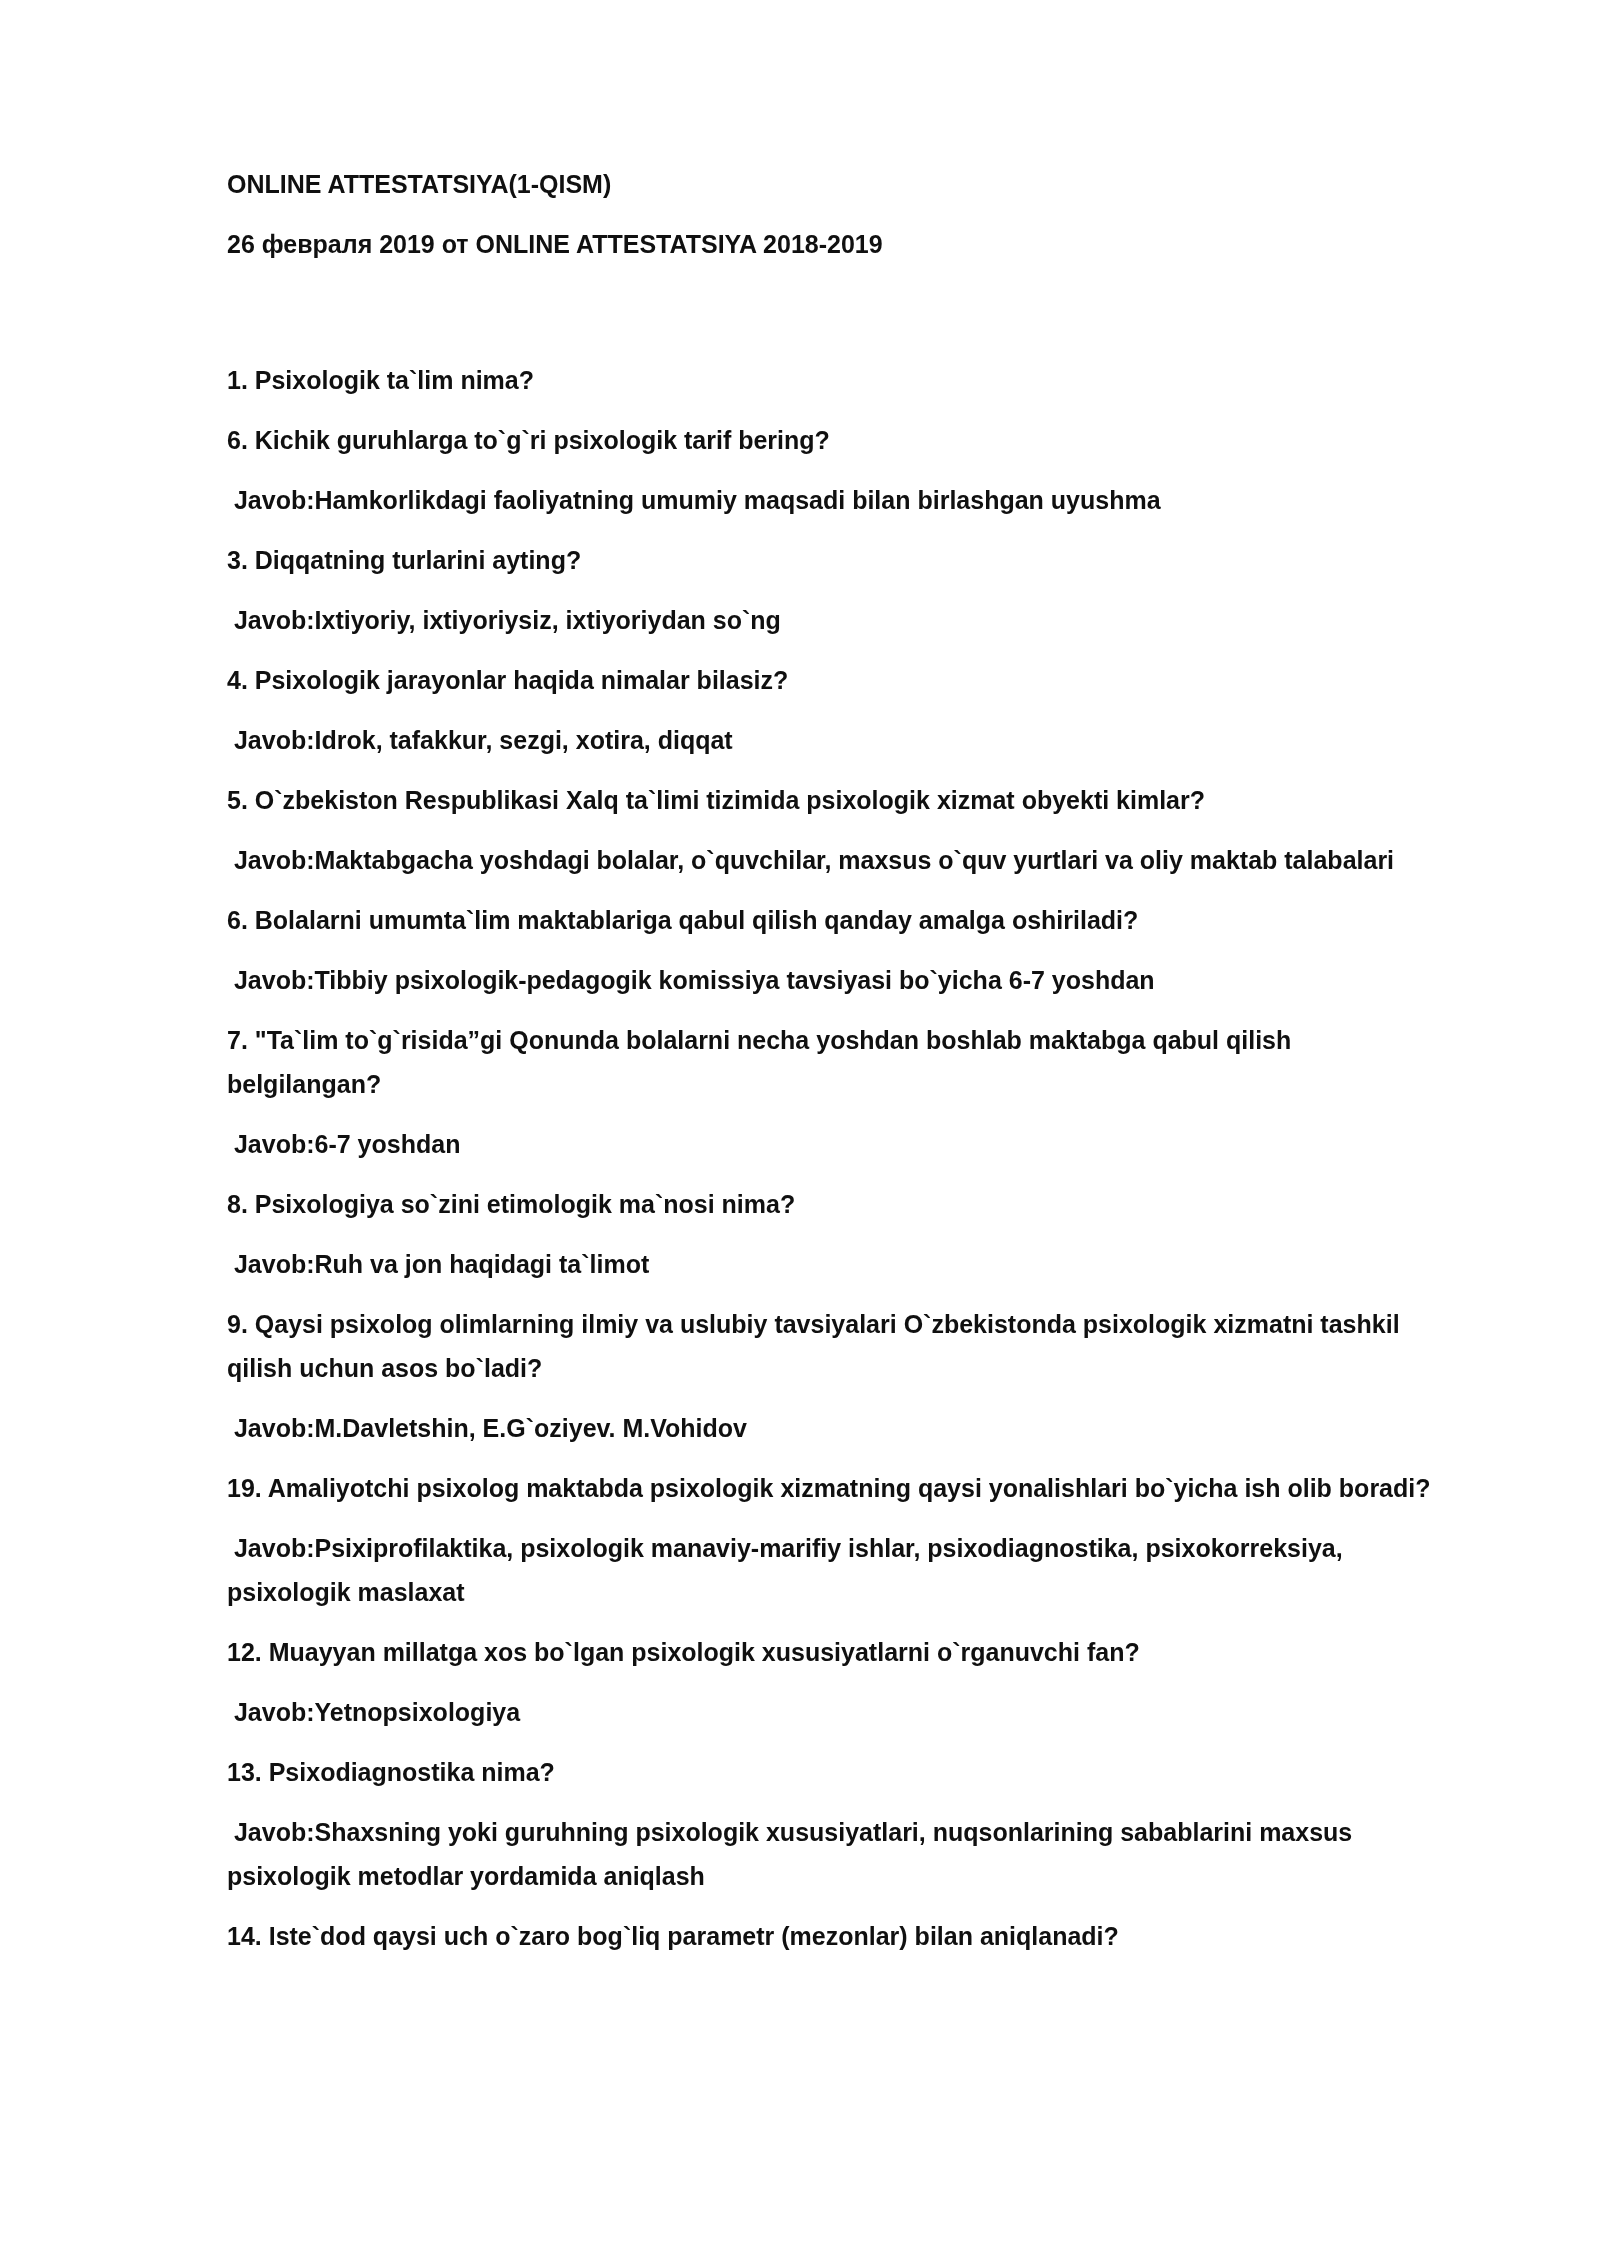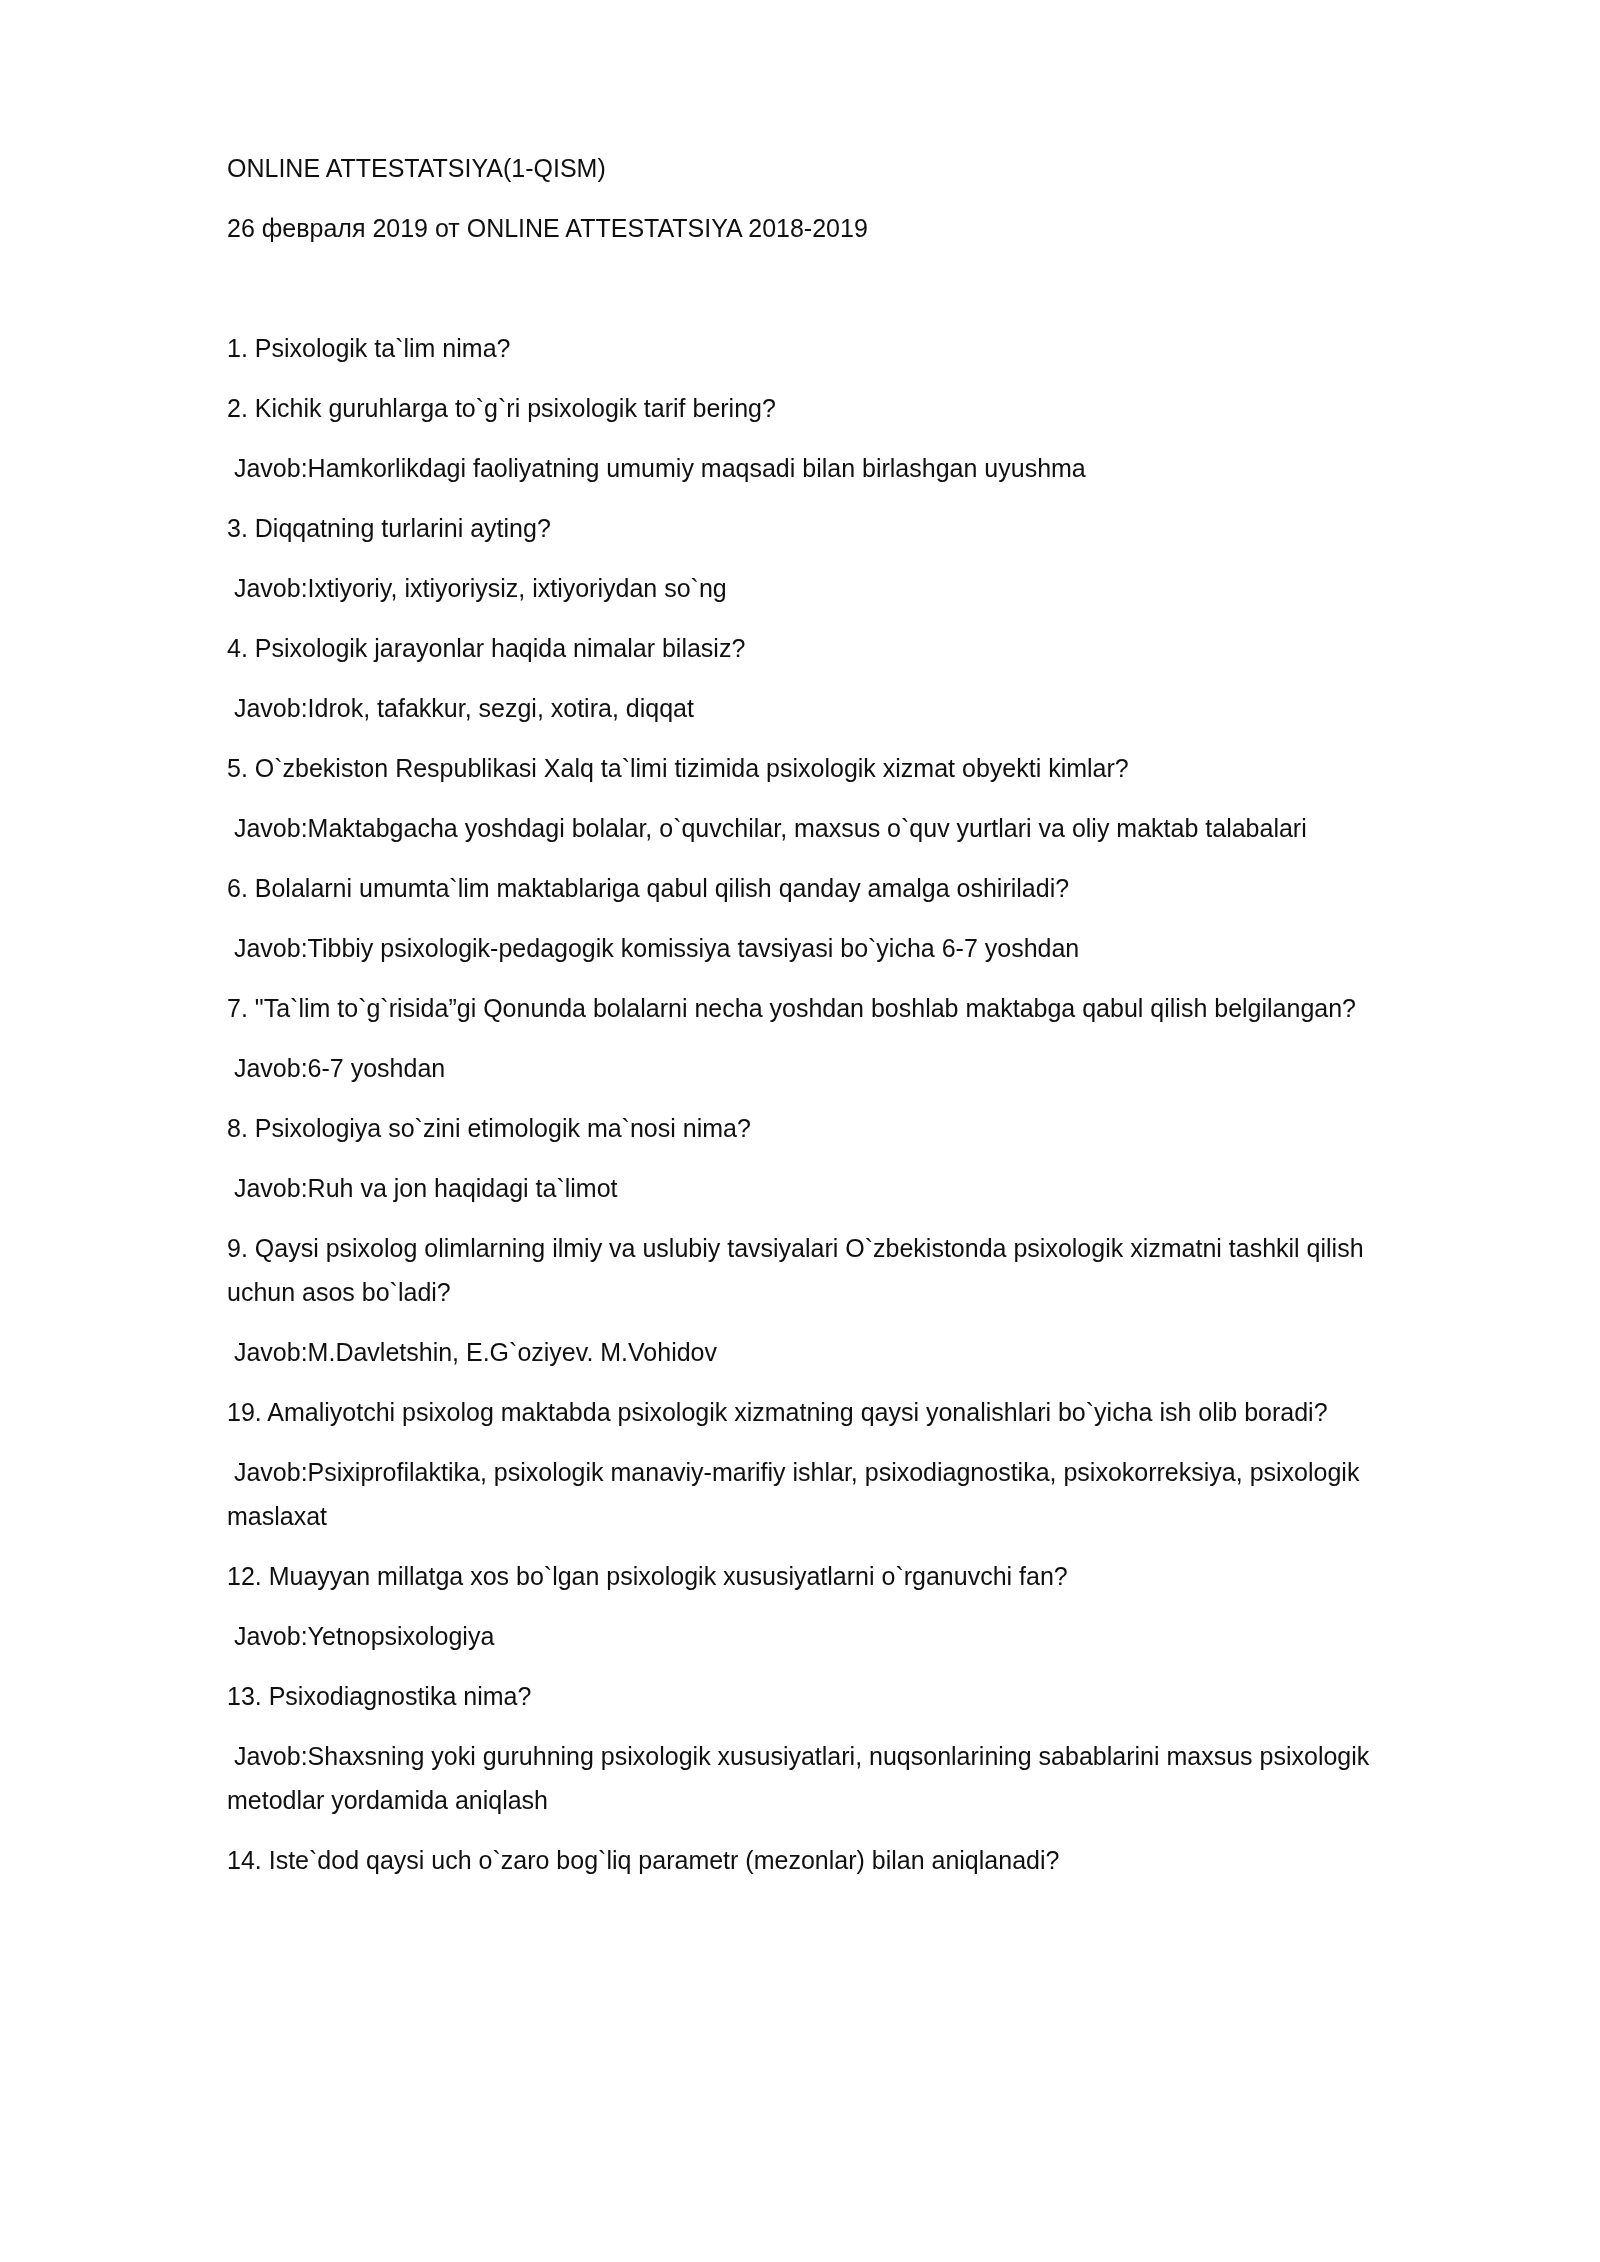--- a/index.html
+++ b/index.html
@@ -18,39 +18,39 @@
     position: absolute;
     left: 227px;
     top: 146px;
     width: 1205px;
     font-family: "Liberation Sans", sans-serif;
     font-size: 25px;
     line-height: 44px;
     color: #101010;
   }
   .para {
-    margin: 0 0 16px 0;
+    margin: 16px 0 16px 0;
     white-space: pre-wrap;
-    font-weight: 400;
+    font-weight: 700;
   }
   .spacer {
     height: 60px;
   }
 </style>
 </head>
 <body>
 
 <div class="page">
   <div class="content">
     <p class="para">ONLINE ATTESTATSIYA(1-QISM)</p>
     <p class="para">26 февраля 2019 от ONLINE ATTESTATSIYA 2018-2019</p>
     <div class="spacer"></div>
     <div id="qa-list">
         <p class="para">1. Psixologik ta`lim nima?</p>
-        <p class="para">2. Kichik guruhlarga to`g`ri psixologik tarif bering?</p>
+        <p class="para">6. Kichik guruhlarga to`g`ri psixologik tarif bering?</p>
         <p class="para"> Javob:Hamkorlikdagi faoliyatning umumiy maqsadi bilan birlashgan uyushma</p>
         <p class="para">3. Diqqatning turlarini ayting?</p>
         <p class="para"> Javob:Ixtiyoriy, ixtiyoriysiz, ixtiyoriydan so`ng</p>
         <p class="para">4. Psixologik jarayonlar haqida nimalar bilasiz?</p>
         <p class="para"> Javob:Idrok, tafakkur, sezgi, xotira, diqqat</p>
         <p class="para">5. O`zbekiston Respublikasi Xalq ta`limi tizimida psixologik xizmat obyekti kimlar?</p>
         <p class="para"> Javob:Maktabgacha yoshdagi bolalar, o`quvchilar, maxsus o`quv yurtlari va oliy maktab talabalari</p>
         <p class="para">6. Bolalarni umumta`lim maktablariga qabul qilish qanday amalga oshiriladi?</p>
         <p class="para"> Javob:Tibbiy psixologik-pedagogik komissiya tavsiyasi bo`yicha 6-7 yoshdan</p>
         <p class="para">7. "Ta`lim to`g`risida”gi Qonunda bolalarni necha yoshdan boshlab maktabga qabul qilish belgilangan?</p>

